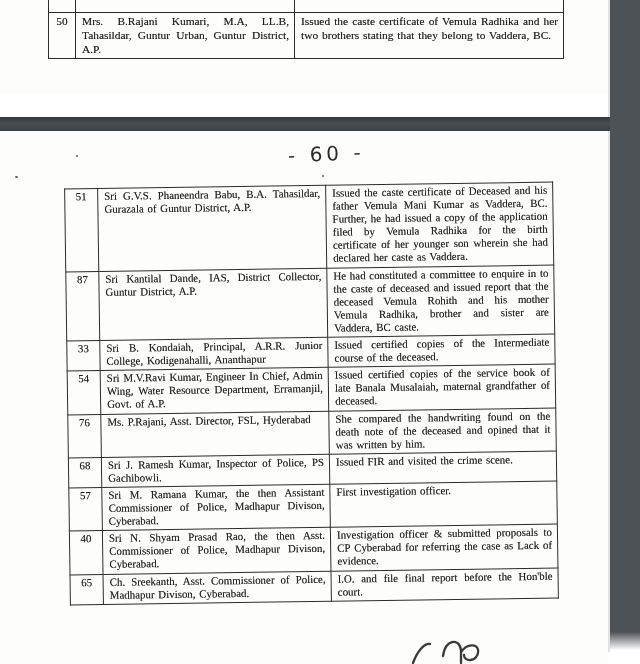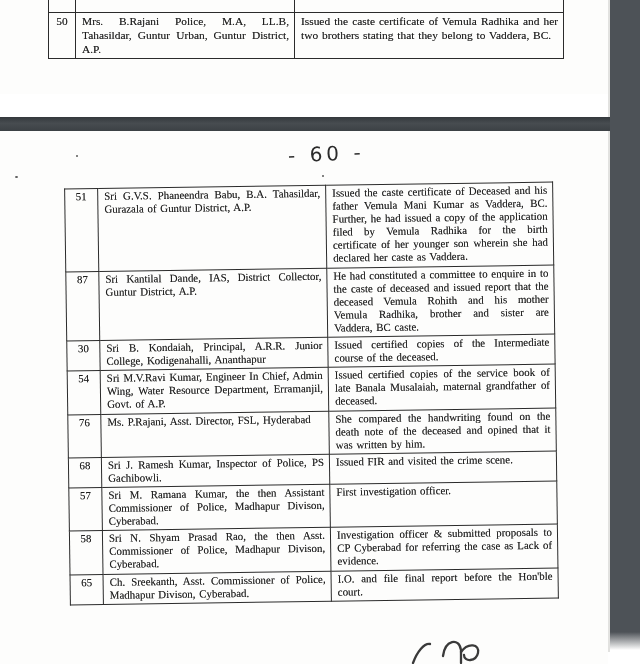--- a/index.html
+++ b/index.html
@@ -78,21 +78,21 @@
         <col class="c2">
       </colgroup>
     <tbody>
         <tr class="sliver">
       <td class="num"></td>
       <td></td>
       <td></td>
     </tr>
     <tr>
       <td class="num">50</td>
-      <td>Mrs. B.Rajani Police, M.A, LL.B, Tahasildar, Guntur Urban, Guntur District, A.P.</td>
+      <td>Mrs. B.Rajani Kumari, M.A, LL.B, Tahasildar, Guntur Urban, Guntur District, A.P.</td>
       <td>Issued the caste certificate of Vemula Radhika and her two brothers stating that they belong to Vaddera, BC.</td>
     </tr>
   </tbody>
     </table>
 </div>
 
 <div class="page page-cur">
   <div class="pagenum">- 60 -</div>
 
   <div class="speck" style="left:76px;top:24px;width:2px;height:2px;"></div>
@@ -110,21 +110,21 @@
       <td class="num">51</td>
       <td>Sri G.V.S. Phaneendra Babu, B.A. Tahasildar, Gurazala of Guntur District, A.P.</td>
       <td>Issued the caste certificate of Deceased and his father Vemula Mani Kumar as Vaddera, BC.  Further, he had issued a copy of the application filed by Vemula Radhika for the birth certificate of her younger son wherein she had declared her caste as Vaddera.</td>
     </tr>
     <tr>
       <td class="num">87</td>
       <td>Sri Kantilal Dande, IAS, District Collector, Guntur District, A.P.</td>
       <td>He had constituted a committee to enquire in to the caste of deceased and issued report that the deceased Vemula Rohith and his mother Vemula Radhika, brother and sister are Vaddera, BC caste.</td>
     </tr>
     <tr>
-      <td class="num">30</td>
+      <td class="num">33</td>
       <td>Sri B. Kondaiah, Principal, A.R.R. Junior College, Kodigenahalli, Ananthapur</td>
       <td>Issued certified copies of the Intermediate course of the deceased.</td>
     </tr>
     <tr>
       <td class="num">54</td>
       <td>Sri M.V.Ravi Kumar, Engineer In Chief, Admin Wing, Water Resource Department, Erramanjil, Govt. of A.P.</td>
       <td>Issued certified copies of the service book of late Banala Musalaiah, maternal grandfather of deceased.</td>
     </tr>
     <tr>
       <td class="num">76</td>
@@ -135,21 +135,21 @@
       <td class="num">68</td>
       <td>Sri J. Ramesh Kumar, Inspector of Police, PS Gachibowli.</td>
       <td>Issued FIR and visited the crime scene.</td>
     </tr>
     <tr>
       <td class="num">57</td>
       <td>Sri M. Ramana Kumar, the then Assistant Commissioner of Police, Madhapur Divison, Cyberabad.</td>
       <td>First investigation officer.</td>
     </tr>
     <tr>
-      <td class="num">58</td>
+      <td class="num">40</td>
       <td>Sri N. Shyam Prasad Rao, the then Asst. Commissioner of Police, Madhapur Divison, Cyberabad.</td>
       <td>Investigation officer &amp; submitted proposals to CP Cyberabad for referring the case as Lack of evidence.</td>
     </tr>
     <tr>
       <td class="num">65</td>
       <td>Ch. Sreekanth, Asst. Commissioner of Police, Madhapur Divison, Cyberabad.</td>
       <td>I.O. and file final report before the Hon'ble court.</td>
     </tr>
   </tbody>
     </table>

